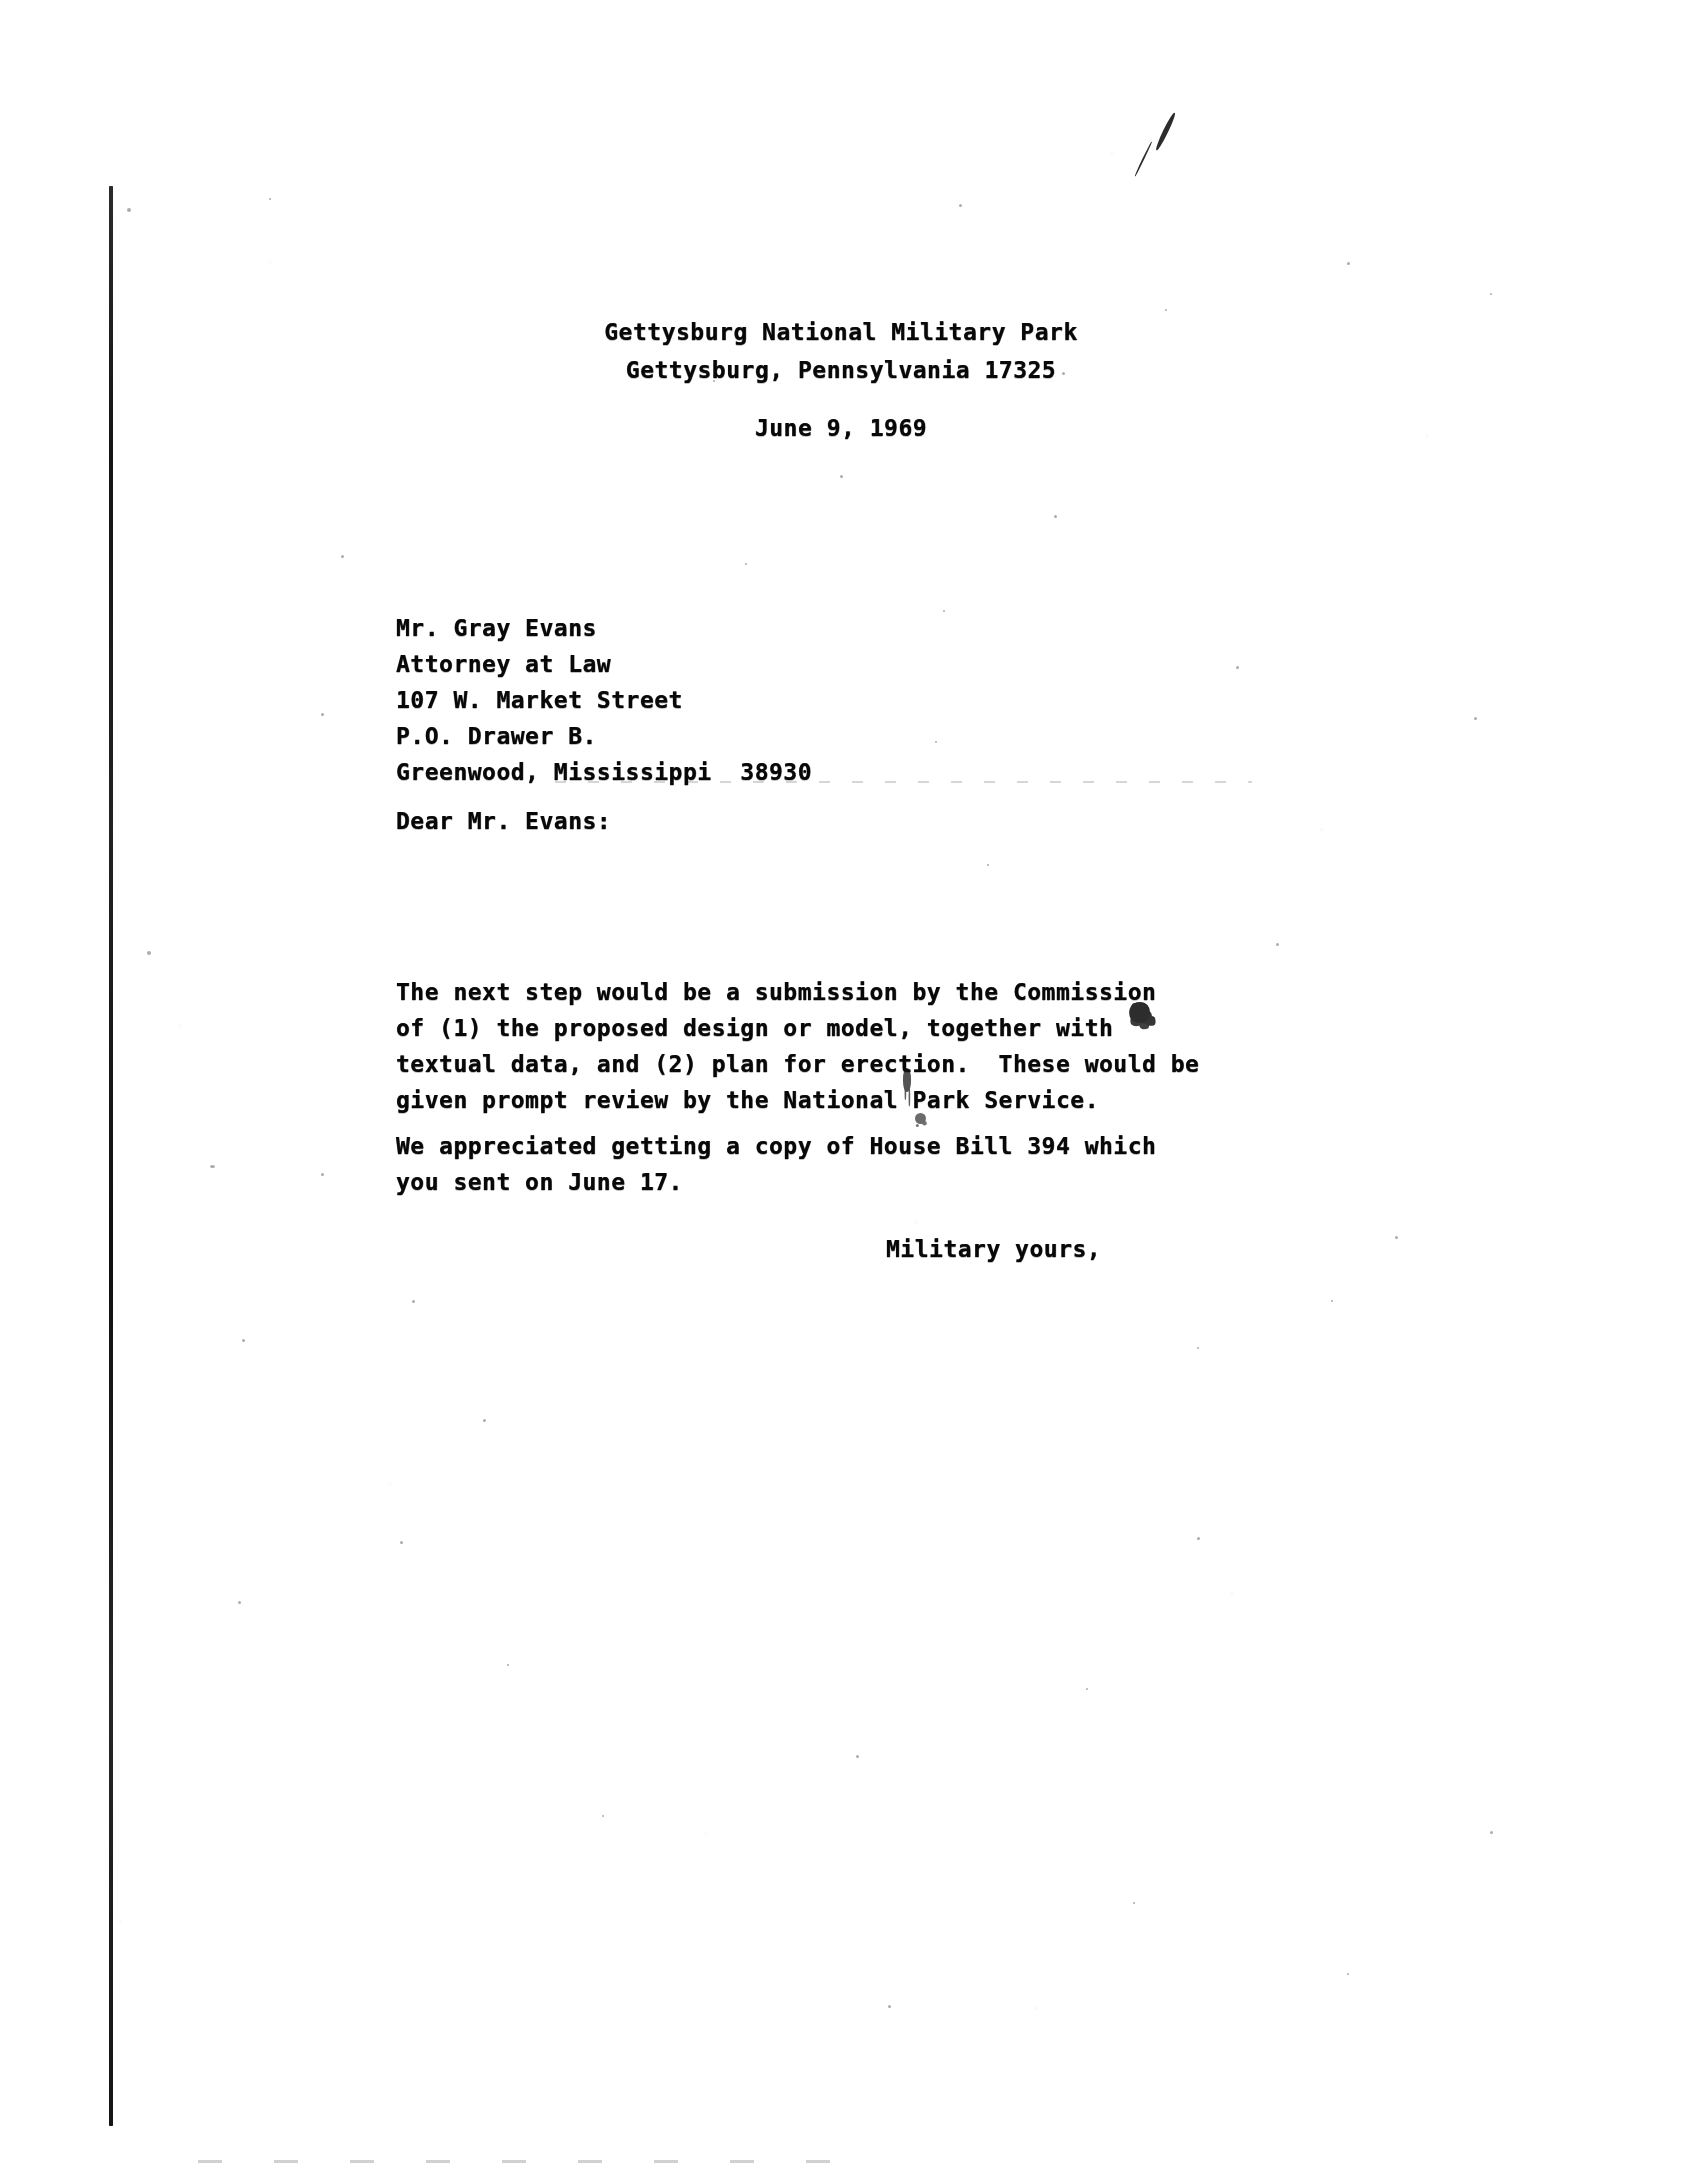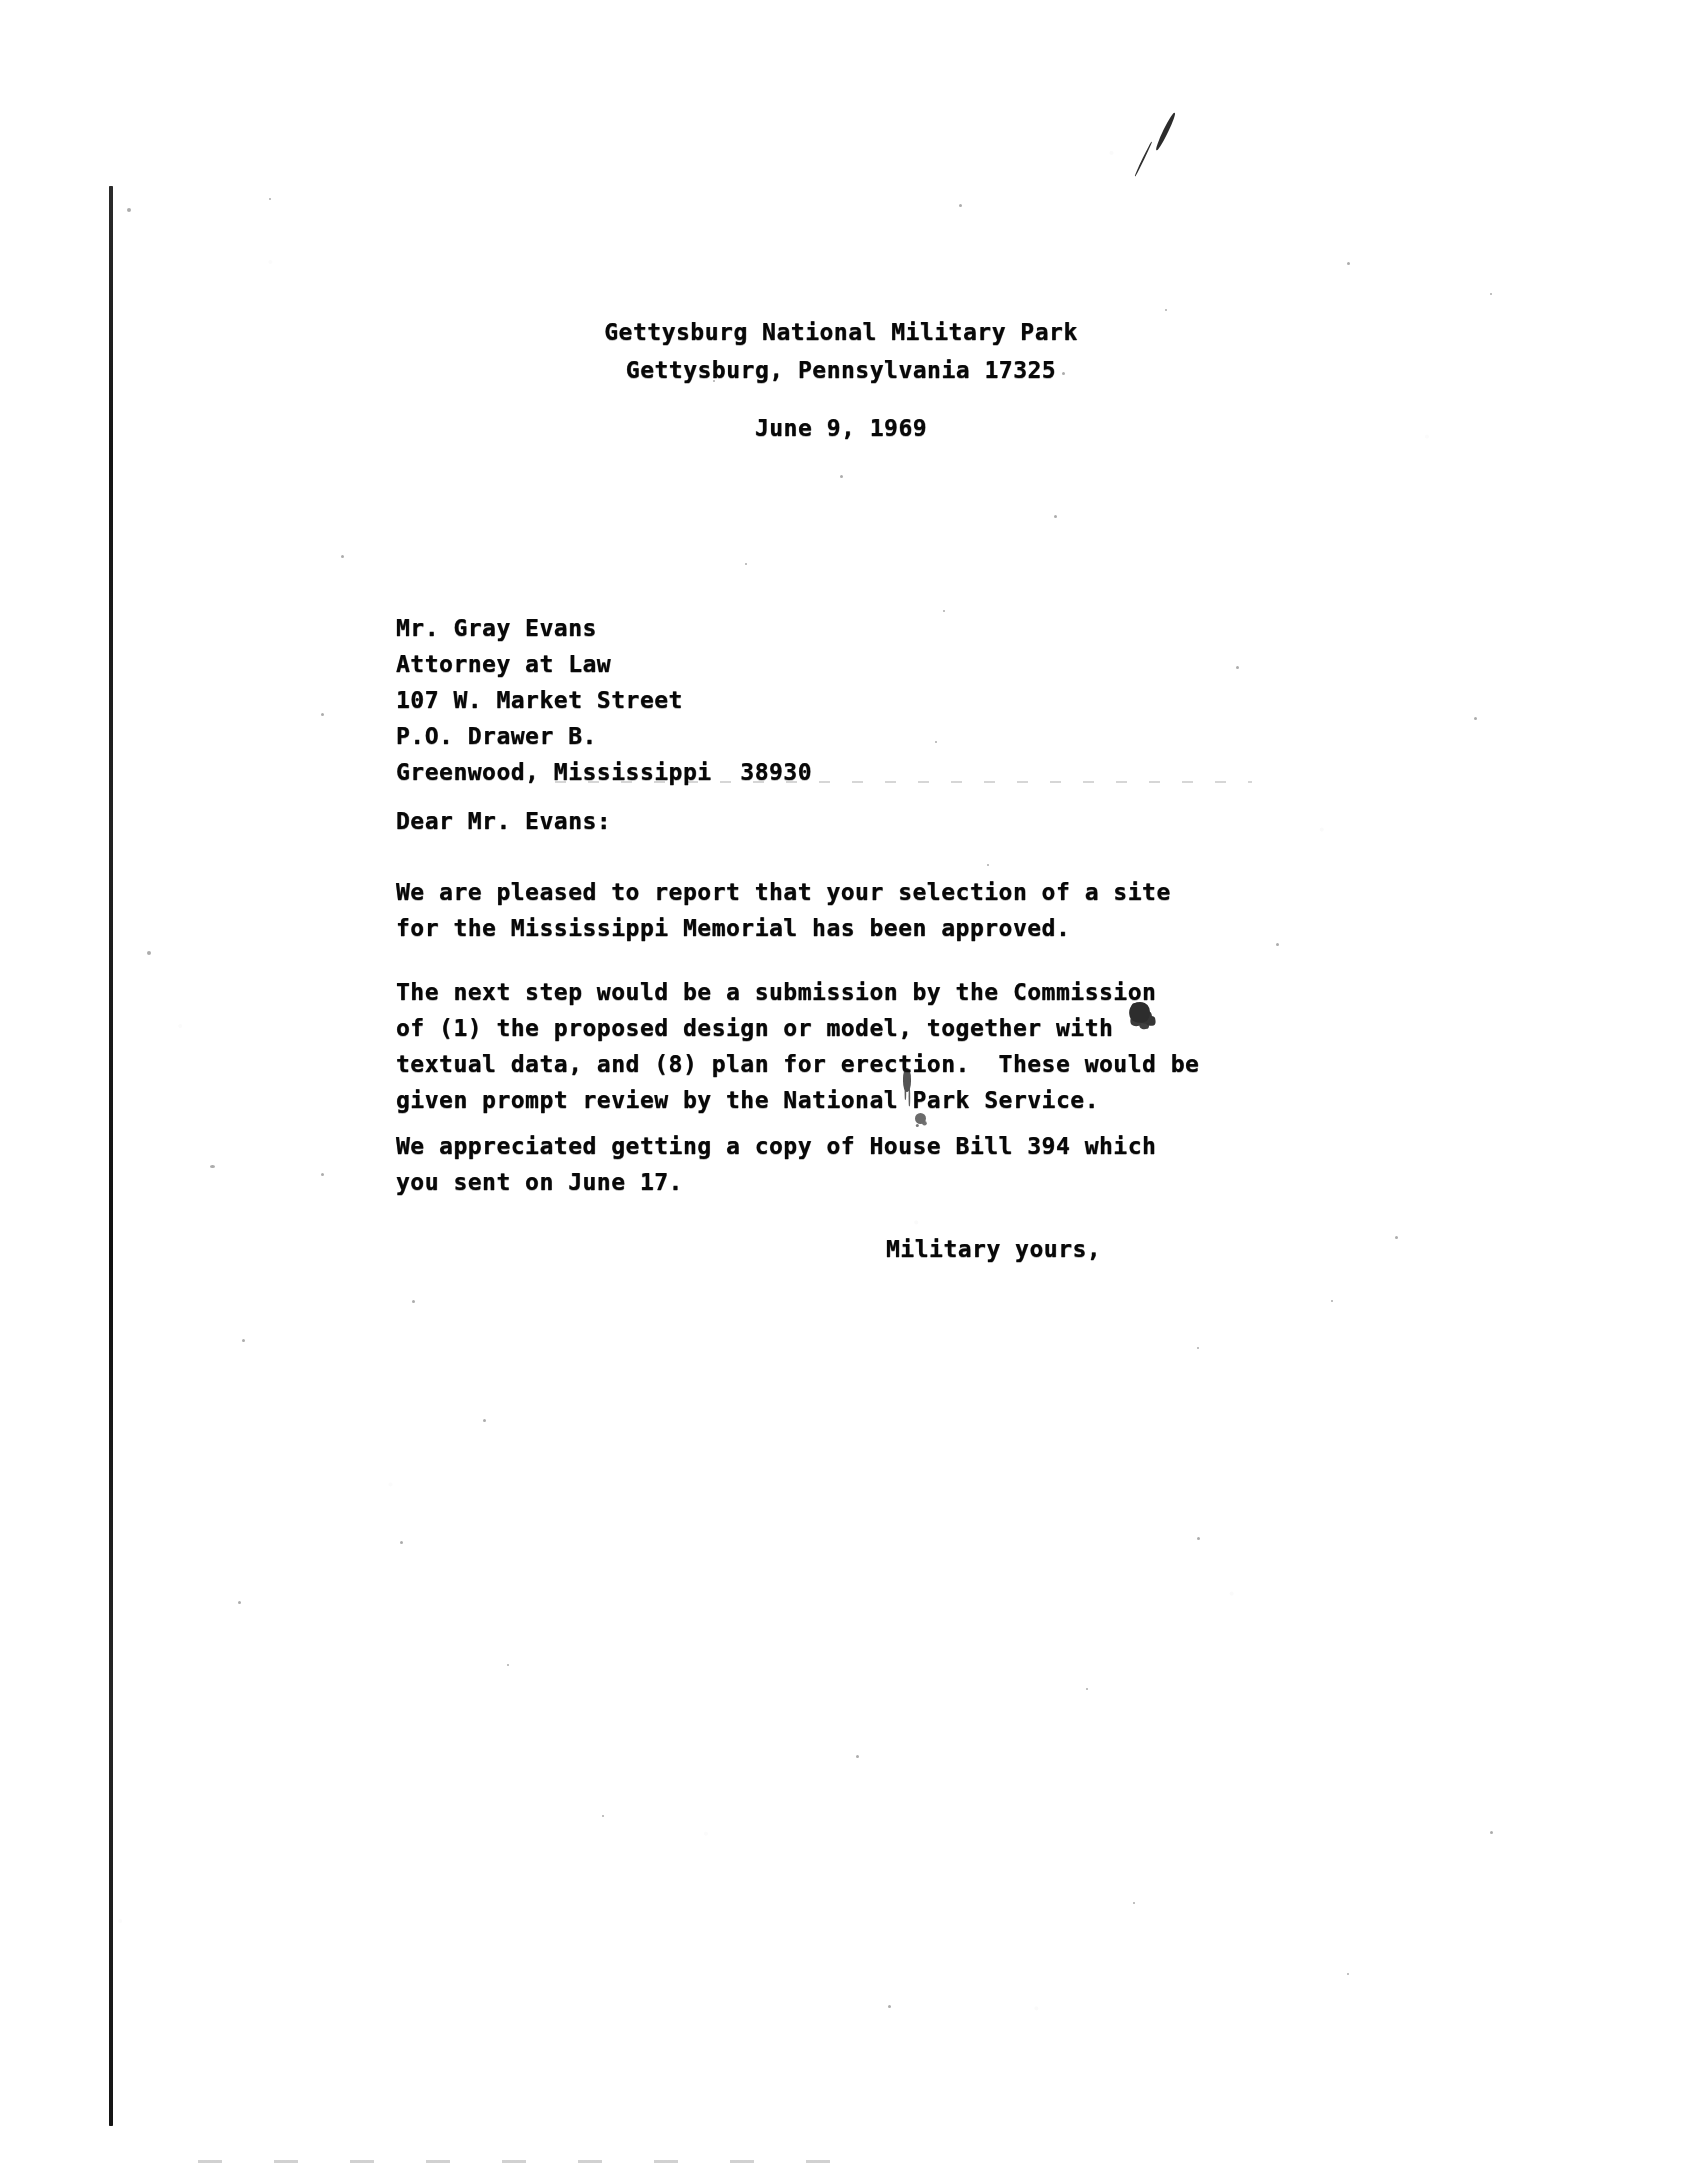--- a/index.html
+++ b/index.html
@@ -239,26 +239,24 @@
   <div class="tw date-line">June 9, 1969</div>
 
   <div class="tw addressee">Mr. Gray Evans
 Attorney at Law
 107 W. Market Street
 P.O. Drawer B.
 Greenwood, Mississippi  38930</div>
 
   <div class="tw salutation">Dear Mr. Evans:</div>
 
-  <div class="tw para-1">We are pleased to report that your selection of a site
-for the Mississippi Memorial has been approved.</div>
 
   <div class="tw para-2">The next step would be a submission by the Commission
 of (1) the proposed design or model, together with
-textual data, and (8) plan for erection.  These would be
+textual data, and (2) plan for erection.  These would be
 given prompt review by the National Park Service.</div>
 
   <div class="tw para-3">We appreciated getting a copy of House Bill 394 which
 you sent on June 17.</div>
 
   <div class="tw closing">Military yours,</div>
 
 
   <div class="smudge smudge-together"></div>
   <div class="smudge smudge-national"></div>

